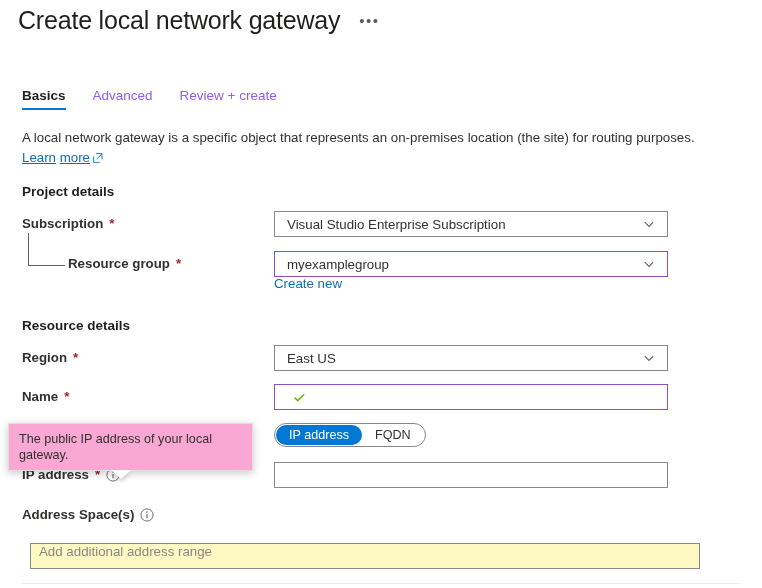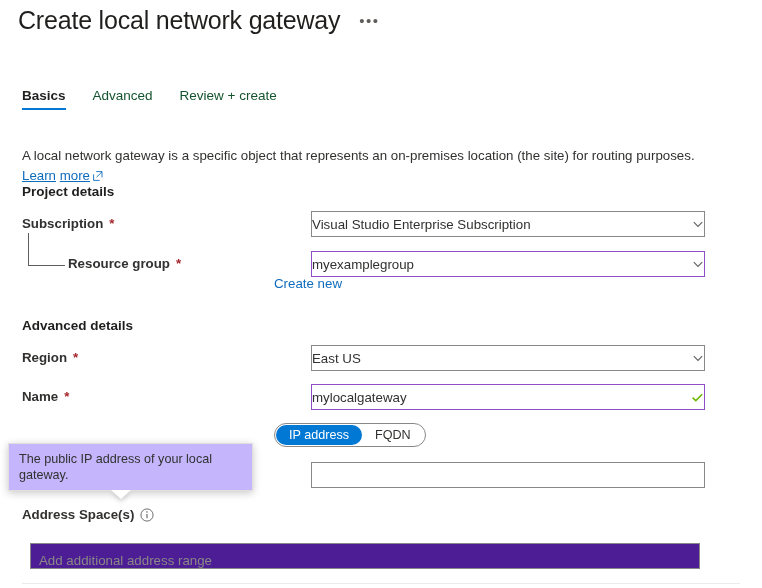--- a/index.html
+++ b/index.html
@@ -47,21 +47,21 @@
   .tab-strip {
     position: absolute;
     left: 22px;
     top: 88px;
     display: flex;
     align-items: flex-end;
     gap: 27px;
   }
   .tab {
     font-size: 13.5px;
-    color: #14532d;
+    color: #8b5cf6;
     padding-bottom: 7px;
     cursor: pointer;
     white-space: nowrap;
     position: relative;
   }
   .tab.is-active {
     font-weight: 700;
     color: #201f1e;
   }
   .tab.is-active::after {
@@ -76,21 +76,20 @@
 
   
   .description {
     position: absolute;
     left: 22px;
     top: 128px;
     width: 710px;
     font-size: 13.3px;
     line-height: 20px;
     color: #323130;
-    margin-top: 18px;
   }
   .link {
     color: #0f6cbd;
     text-decoration: underline;
     cursor: pointer;
   }
   .extlink-icon {
     display: inline-block;
     vertical-align: -1px;
     margin-left: 3px;
@@ -126,24 +125,23 @@
   .control {
     position: absolute;
     left: 274px;
     width: 394px;
     height: 26px;
     box-sizing: border-box;
     background: #ffffff;
     border: 1px solid #8a8886;
     display: flex;
     align-items: center;
-    padding: 0 0;
-    font-size: 13.3px;
-    color: #323130;
-    margin-left: 37px;
+    padding: 0 12px;
+    font-size: 13.3px;
+    color: #323130;
   }
   .control.focus-ring { border-color: #8e4ec6; }
   .control .value {
     flex: 1 1 auto;
     white-space: nowrap;
     overflow: hidden;
     text-overflow: ellipsis;
   }
 
   .chevron-icon {
@@ -215,24 +213,24 @@
   }
   .pill-option.is-selected {
     background: #0078d4;
     color: #ffffff;
   }
 
   
   .tooltip {
     position: absolute;
     left: 8px;
-    top: 443px;
+    top: 423px;
     width: 245px;
     box-sizing: border-box;
-    background: #c4b5fd;
+    background: #f9a8d4;
     border: 1px solid #e1dfdd;
     box-shadow: 0 2px 8px rgba(0,0,0,0.22);
     padding: 7px 10px;
     font-size: 12.6px;
     color: #323130;
     line-height: 16px;
     z-index: 20;
   }
   .tooltip-arrow {
     position: absolute;
@@ -248,23 +246,23 @@
 
   
   .address-input {
     position: absolute;
     left: 30px;
     top: 543px;
     width: 670px;
     height: 26px;
     box-sizing: border-box;
     border: 1px solid #8a8886;
-    background: #4c1d95;
-    display: flex;
-    align-items: flex-end;
+    background: #fef9c3;
+    display: flex;
+    align-items: flex-start;
     padding: 0 8px;
     font-size: 13.3px;
     color: #8a8886;
   }
   .bottom-divider {
     position: absolute;
     left: 22px;
     top: 583px;
     width: 718px;
     height: 1px;
@@ -314,39 +312,38 @@
   <span class="req-star">*</span>
 </div>
 <div class="control focus-ring" style="top:251px;">
   <span class="value">myexamplegroup</span>
   <span class="chevron-icon"><svg width="12" height="12" viewBox="0 0 12 12">
         <path d="M1.8,4.2 L6,8.4 L10.2,4.2" stroke="#605e5c" stroke-width="1.1" fill="none"></path>
       </svg></span>
 </div>
 <div class="create-new-link">Create new</div>
 
-<div class="section-heading" id="heading-instance">Advanced details</div>
+<div class="section-heading" id="heading-instance">Resource details</div>
 
 <div class="field-label" style="left:22px; top:350px;">
   <span>Region</span>
   <span class="req-star">*</span>
 </div>
 <div class="control" style="top:345px;">
   <span class="value">East US</span>
   <span class="chevron-icon"><svg width="12" height="12" viewBox="0 0 12 12">
         <path d="M1.8,4.2 L6,8.4 L10.2,4.2" stroke="#605e5c" stroke-width="1.1" fill="none"></path>
       </svg></span>
 </div>
 
 <div class="field-label" style="left:22px; top:389px;">
   <span>Name</span>
   <span class="req-star">*</span>
 </div>
 <div class="control focus-ring" style="top:384px;">
-  <span class="value">mylocalgateway</span>
   <span class="check-icon"><svg width="13" height="13" viewBox="0 0 13 13">
         <path d="M1.6,6.6 L4.8,9.6 L11.2,3.2" stroke="#6bb700" stroke-width="1.5" fill="none"></path>
       </svg></span>
 </div>
 
 <div class="pill-toggle">
   <div class="pill-option is-selected">IP address</div>
   <div class="pill-option">FQDN</div>
 </div>
 

